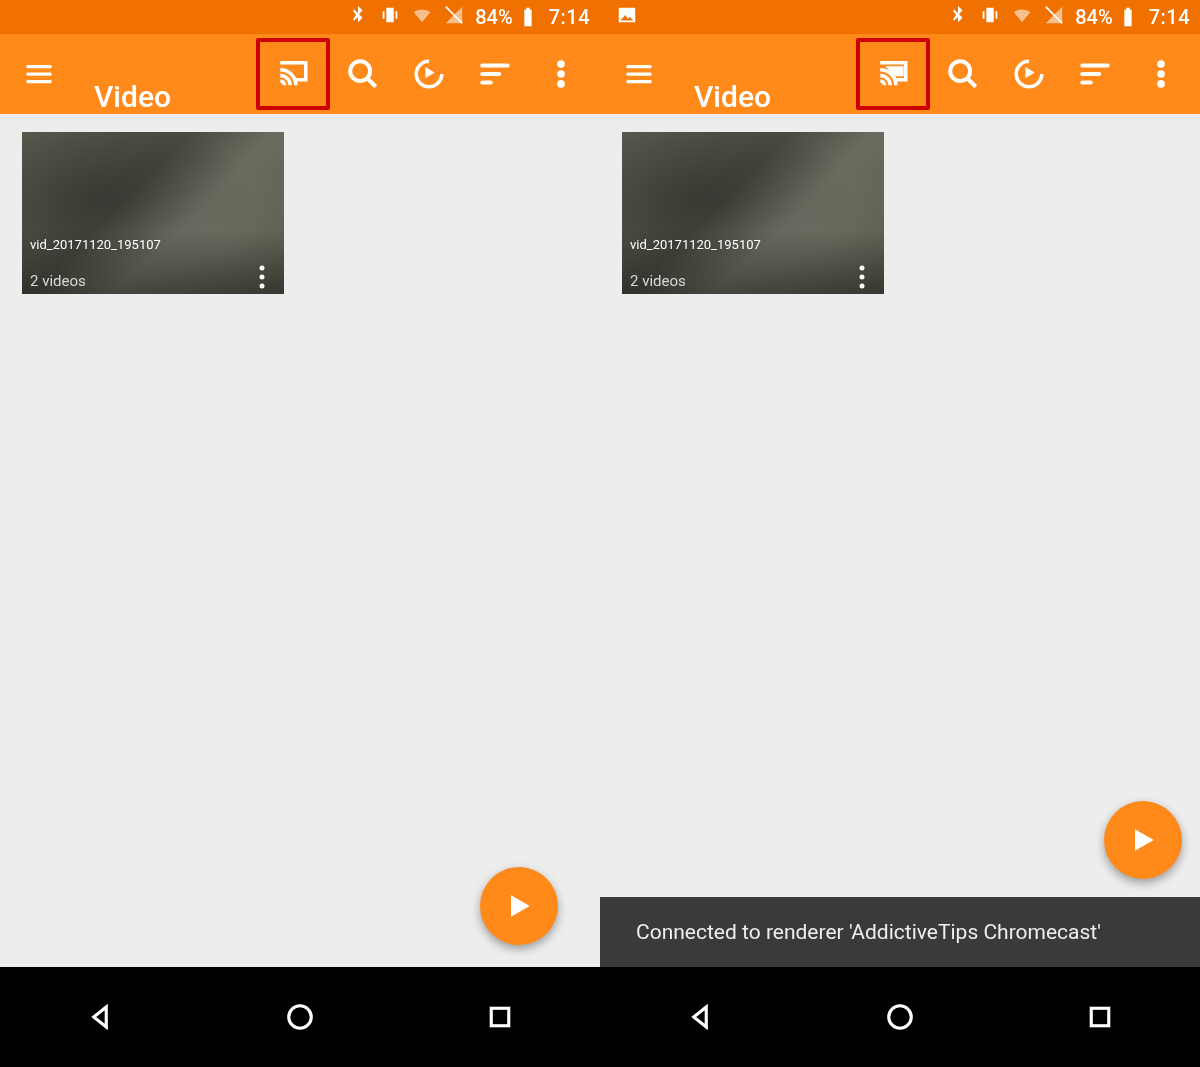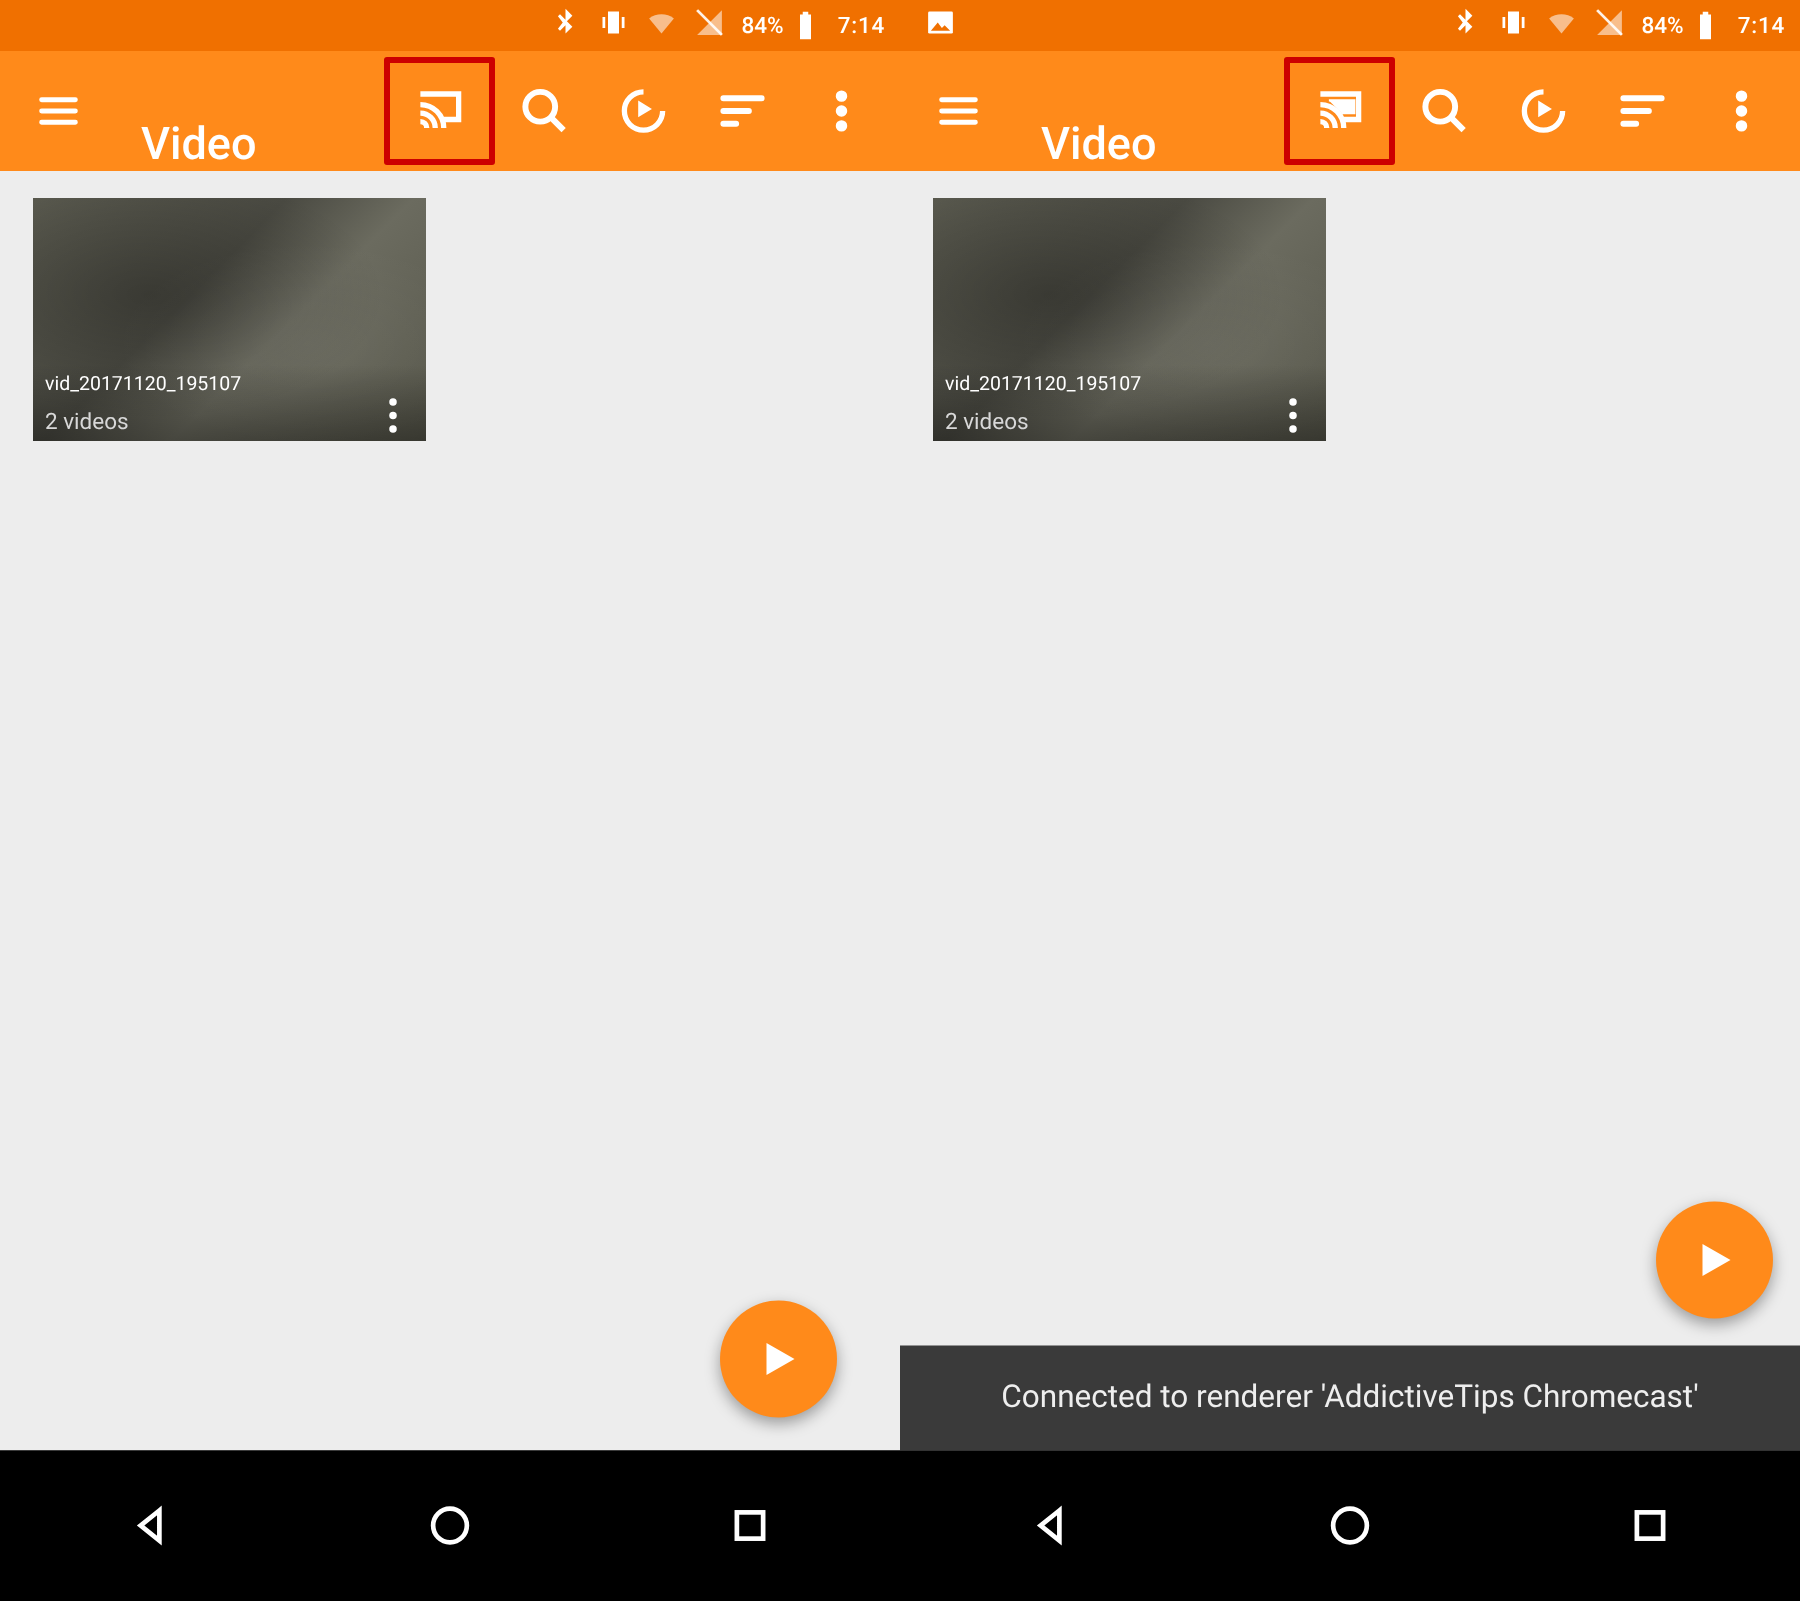--- a/index.html
+++ b/index.html
@@ -25,21 +25,21 @@
   }
   .statusbar {
     height: 34px;
     background: #f07000;
     display: flex;
     align-items: center;
     justify-content: flex-end;
     padding: 0 10px;
     gap: 10px;
     color: #fff;
-    font-size: 15px;
+    font-size: 20px;
     font-weight: 500;
   }
   .statusbar svg { width: 22px; height: 22px; fill: #fff; }
   .statusbar .dim svg { fill: rgba(255,255,255,0.55); }
   .statusbar .left-icons { display:flex; align-items:center; gap:10px; margin-right:auto; padding-left:6px;}
   .appbar {
     height: 80px;
     background: #ff8a1a;
     display: flex;
     align-items: center;
@@ -92,21 +92,21 @@
   .video-card .overlay {
     position: absolute;
     left: 0; right: 0; bottom: 0;
     padding: 6px 8px 4px 8px;
     background: linear-gradient(to top, rgba(0,0,0,0.35), rgba(0,0,0,0));
     display: flex;
     align-items: flex-end;
   }
   .video-card .meta { flex: 1; }
   .video-card .vtitle { font-size: 13px; }
-  .video-card .vsub { font-size: 15px; color: #d8d8d8; margin-top: 8px; }
+  .video-card .vsub { font-size: 15px; color: #d8d8d8; margin-top: 20px; }
   .card-more {
     width: 28px;
     display:flex;
     align-items:center;
     justify-content:center;
   }
   .card-more svg { width: 6px; height: 26px; fill: #fff; }
   .fab {
     position: absolute;
     width: 78px;
@@ -125,21 +125,20 @@
   .toast {
     position:absolute;
     left:0; right:0; bottom:0;
     height:70px;
     background:#3a3a3a;
     color:#eee;
     font-size:21px;
     display:flex;
     align-items:center;
     padding:0 36px;
-    justify-content:center;
   }
   .navbar {
     position:absolute;
     left:0;
     bottom:0;
     width:1200px;
     height:100px;
     background:#000;
     display:flex;
   }

